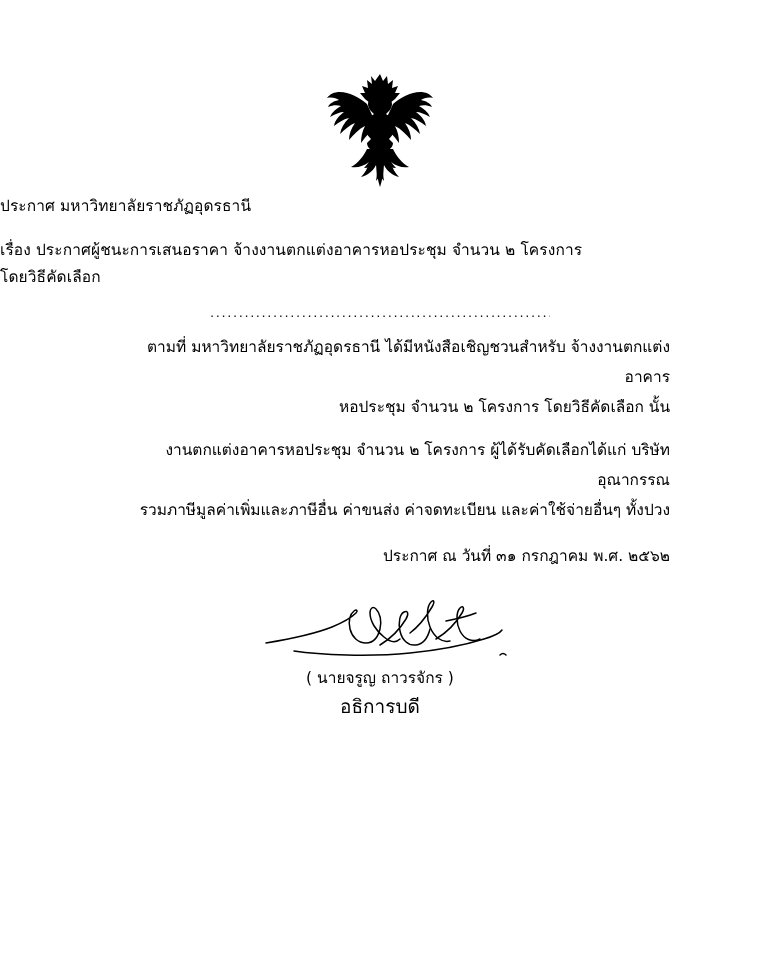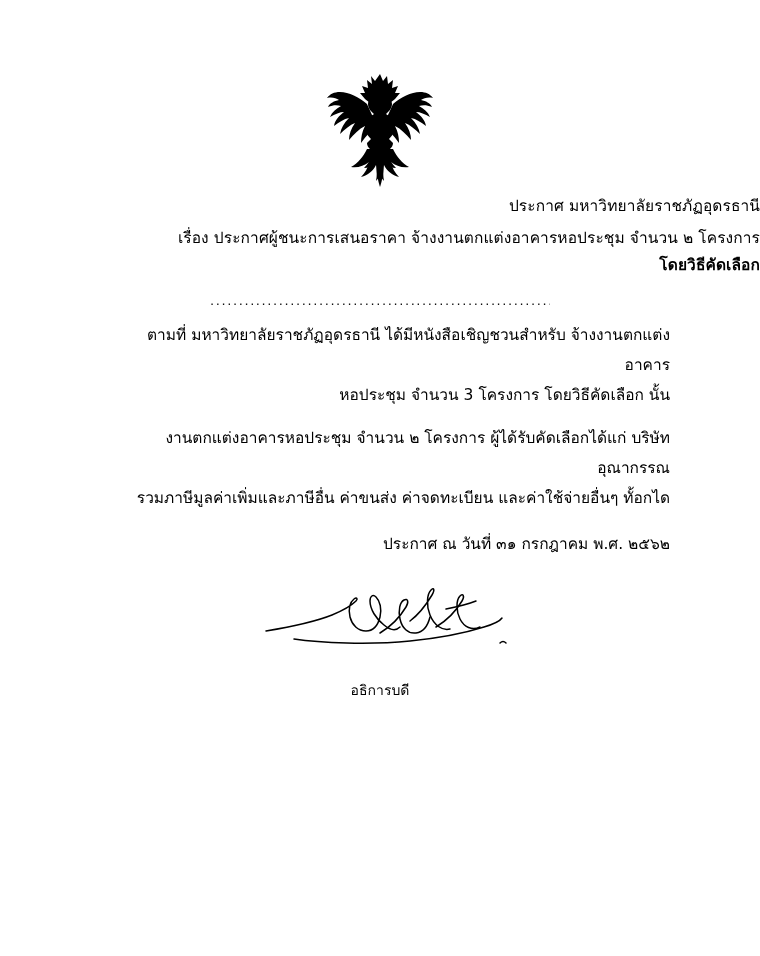--- a/index.html
+++ b/index.html
@@ -36,28 +36,28 @@
     align-items: flex-start;
     height: 120px;
   }
   .emblem {
     width: 120px;
     height: 118px;
     display: block;
   }
   
   .heading {
-    text-align: right;
+    text-align: left;
     line-height: 1.55;
     font-size: 15.5px;
     letter-spacing: 0.1px;
   }
   .heading .line1 { margin-top: 4px; }
-  .heading .line2 { margin-top: 8px; }
-  .heading .line3 { margin-top: 3px; font-weight: bold; }
+  .heading .line2 { margin-top: 20px; }
+  .heading .line3 { margin-top: 3px; }
   .sep-wrap {
     display: flex;
     justify-content: center;
     margin-top: 16px;
     margin-bottom: 12px;
   }
   .sep {
     width: 340px;
     text-align: center;
     font-size: 13px;
@@ -102,21 +102,21 @@
     width: 580px;
     text-align: center;
     font-size: 15.5px;
   }
   .sig-title {
     position: absolute;
     top: 104px;
     left: 0;
     width: 580px;
     text-align: center;
-    font-size: 14px;
+    font-size: 19px;
   }
 </style>
 </head>
 <body>
 
 <div class="page">
   <div class="doc">
 
     <div class="emblem-wrap">
       <svg class="emblem" viewBox="0 0 120 118" aria-hidden="true">
@@ -152,44 +152,45 @@
     <div class="sep-wrap">
       <div class="sep">..................................................................</div>
     </div>
 
     <div class="body-block">
 
       <div class="para">
         <div>
           <span class="indent"></span><span>ตามที่  มหาวิทยาลัยราชภัฏอุดรธานี  ได้มีหนังสือเชิญชวนสำหรับ จ้างงานตกแต่งอาคาร</span>
         </div>
-        <div>หอประชุม จำนวน 3 โครงการ โดยวิธีคัดเลือก นั้น</div>
+        <div>หอประชุม จำนวน ๒ โครงการ โดยวิธีคัดเลือก นั้น</div>
       </div>
 
       <div class="para">
         <div>
           <span class="indent"></span><span>งานตกแต่งอาคารหอประชุม จำนวน ๒ โครงการ ผู้ได้รับคัดเลือกได้แก่ บริษัท อุณากรรณ</span>
         </div>
-        <div>รวมภาษีมูลค่าเพิ่มและภาษีอื่น ค่าขนส่ง ค่าจดทะเบียน และค่าใช้จ่ายอื่นๆ       ทั้อกได</div>
+        <div>รวมภาษีมูลค่าเพิ่มและภาษีอื่น ค่าขนส่ง ค่าจดทะเบียน และค่าใช้จ่ายอื่นๆ       ทั้งปวง</div>
       </div>
 
       <div class="para date-line">
         <span class="indent"></span><span>ประกาศ  ณ  วันที่   ๓๑  กรกฎาคม  พ.ศ. ๒๕๖๒</span>
       </div>
     </div>
 
     <div class="sig-area">
       <svg class="sig-svg" viewBox="0 0 260 70" aria-hidden="true">
         <g fill="none" stroke="#000000" stroke-width="1.5" stroke-linecap="round" stroke-linejoin="round">
           <path d="M6 44 C30 40 52 36 72 28 C84 23 92 18 96 14 C98 12 97 10 94 12 C90 15 88 22 90 30 C92 38 98 44 106 44 C114 44 118 38 120 30 C122 22 120 14 116 10 C113 7 110 9 110 14 C110 22 116 32 124 38 C130 43 136 44 140 40"></path>
           <path d="M120 46 C130 40 140 30 146 20 C149 15 148 11 144 13 C140 15 138 23 140 32 C142 41 148 47 156 46 C164 45 168 38 170 30"></path>
           <path d="M150 34 C158 28 166 18 172 8 C175 3 174 0 171 3 C167 7 166 18 170 28 C174 38 182 44 190 42"></path>
           <path d="M176 40 C186 34 196 24 202 14 C205 9 203 6 200 9 C196 13 196 24 200 32 C204 40 212 44 220 40"></path>
           <path d="M186 22 C196 20 206 18 216 14"></path>
           <path d="M34 52 C60 56 110 58 150 54 C180 51 205 46 224 40 C234 37 240 34 242 31"></path>
           <path d="M240 56 C242 54 244 54 246 56"></path>
         </g>
       </svg>
+      <div class="sig-name">( นายจรูญ  ถาวรจักร )</div>
       <div class="sig-title">อธิการบดี</div>
     </div>
 
   </div>
 </div>
 
 </body></html>

